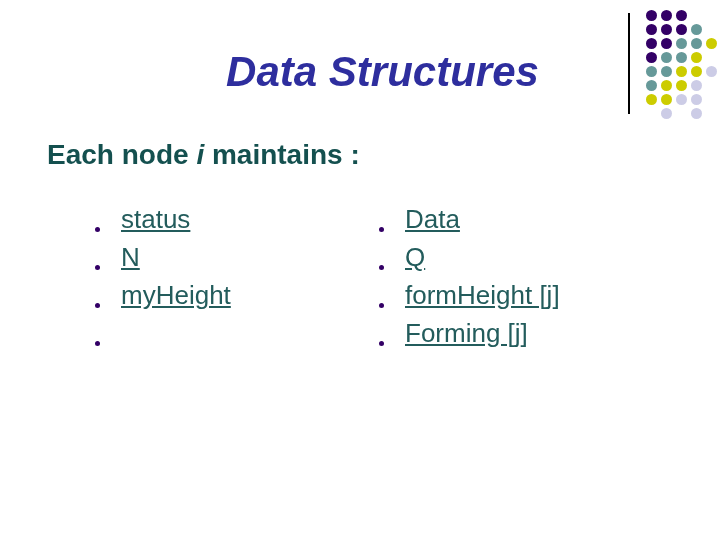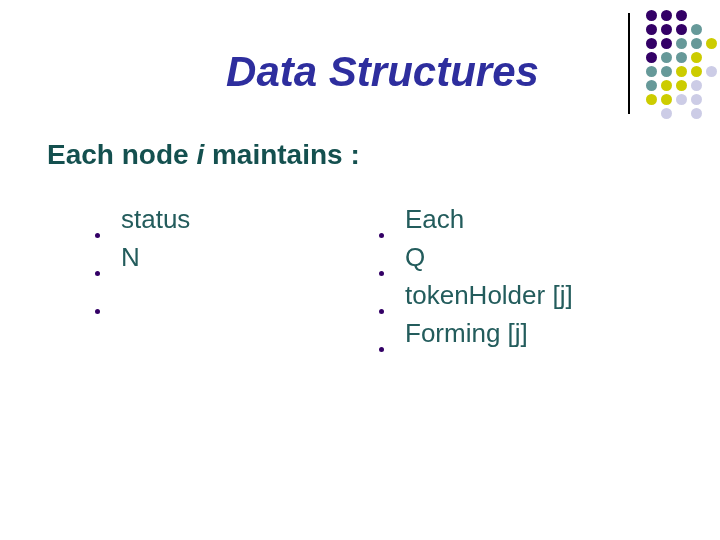--- a/index.html
+++ b/index.html
@@ -49,24 +49,25 @@
   .list {
     position: absolute;
     top: 200px;
     font-size: 26px;
     color: var(--list-color);
   }
   .list.left  { left: 95px; }
   .list.right { left: 379px; }
   .list-item {
     display: flex;
-    align-items: flex-end;
+    align-items: center;
     height: 38px;
     line-height: 38px;
     white-space: nowrap;
+    text-decoration: underline;
   }
   .bullet {
     width: 5px;
     height: 5px;
     border-radius: 50%;
     background: var(--bullet-color);
     margin-top: 21px;
     margin-right: 21px;
     flex: 0 0 5px;
   }
@@ -142,35 +143,39 @@
       <div class="list-item">
         <span class="bullet"></span>
         <span>status</span>
       </div>
       <div class="list-item">
         <span class="bullet"></span>
         <span>N</span>
       </div>
       <div class="list-item">
         <span class="bullet"></span>
+        <span>myHeight</span>
+      </div>
+      <div class="list-item">
+        <span class="bullet"></span>
       </div>
     </div>
 
   <div class="list right">
       <div class="list-item">
         <span class="bullet"></span>
-        <span>Each</span>
+        <span>Data</span>
       </div>
       <div class="list-item">
         <span class="bullet"></span>
         <span>Q</span>
       </div>
       <div class="list-item">
         <span class="bullet"></span>
-        <span>tokenHolder [j]</span>
+        <span>formHeight [j]</span>
       </div>
       <div class="list-item">
         <span class="bullet"></span>
         <span>Forming [j]</span>
       </div>
     </div>
 
 </div>
 
 </body></html>

